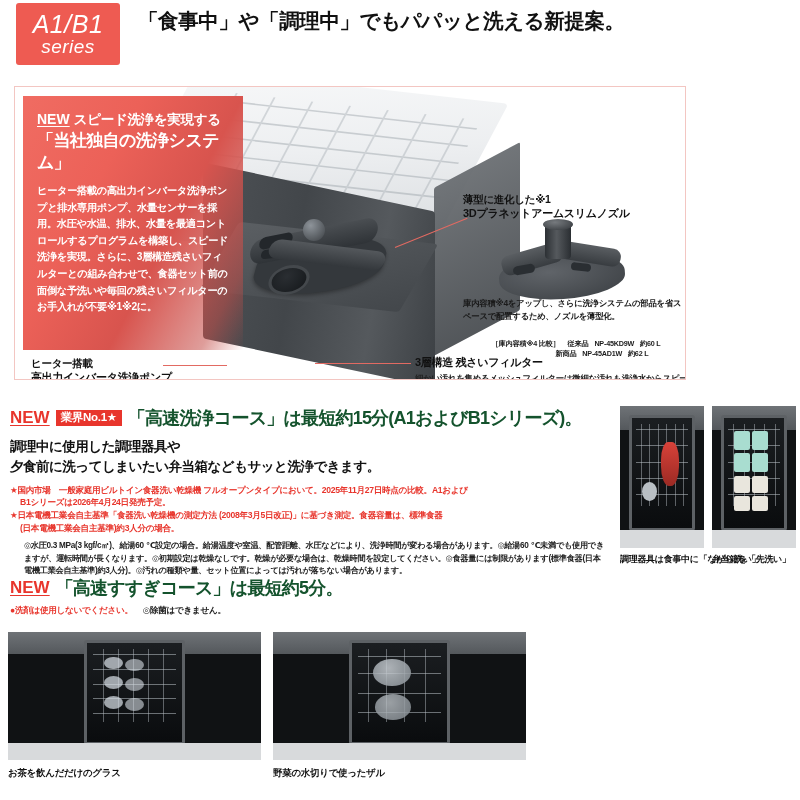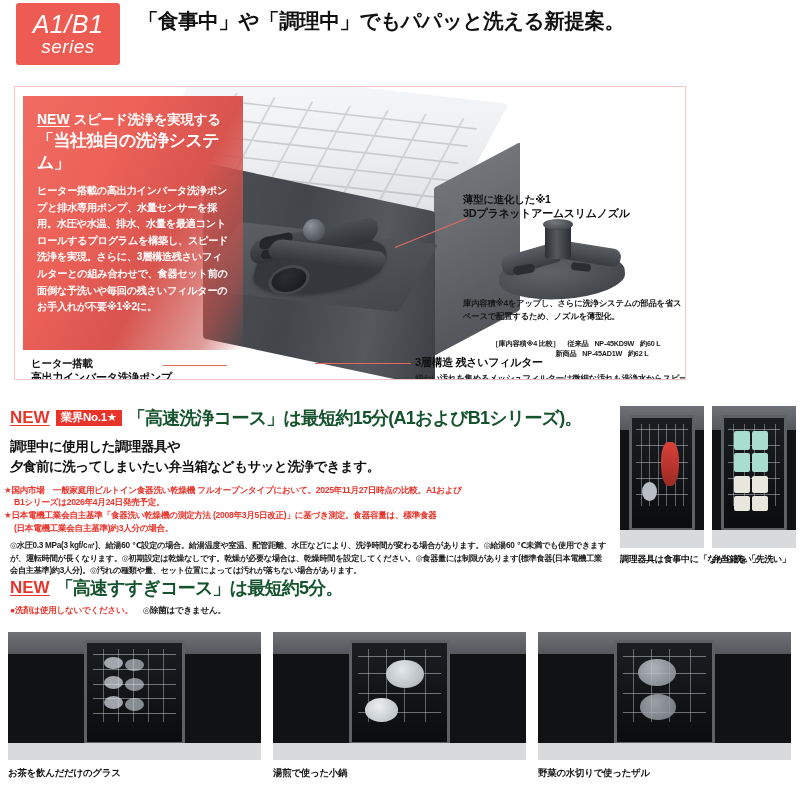--- a/index.html
+++ b/index.html
@@ -208,26 +208,26 @@
   .tag-no1 {
     background:#e8352c; color:#fff; font-size:11.5px; font-weight:bold;
     padding:2px 5px 3px; letter-spacing:-.3px; line-height:1;
   }
   .hl-title { font-size:18px; font-weight:bold; letter-spacing:-.8px; color:#14532d; }
   .sec2 .lead2 {
     padding-left:10px; margin-top:7px;
     font-size:13.5px; font-weight:bold; line-height:1.5; letter-spacing:-.5px; color:#111;
   }
   .fine-red {
-    padding-left:4px; margin-top:6px;
+    padding-left:10px; margin-top:6px;
     font-size:8.6px; font-weight:bold; color:#e8352c; line-height:1.5; letter-spacing:-.3px;
   }
   .fine-red .ind { padding-left:10px; display:block; }
   .fine-black {
-    padding-left:10px; margin-top:5px; width:608px;
+    padding-left:24px; margin-top:5px; width:608px;
     font-size:8.2px; font-weight:bold; color:#222; line-height:1.55; letter-spacing:-.3px;
   }
 
   
   .ph { position:absolute; overflow:hidden; background:#0d0f11; }
   .ph-cap { position:absolute; font-size:9px; font-weight:bold; color:#111; letter-spacing:-.3px; }
 
   
   .dw { position:relative; width:100%; height:100%; background:#101214; }
   .dw .counter {
@@ -510,48 +510,20 @@
             <span class="pd" style="left:34%"></span>
               <span class="pd" style="left:48%"></span>
               <span class="pd" style="left:62%"></span>
           </div>
           <div class="wall"></div>
         </div>
       </div>
       <div class="bot-cap">お茶を飲んだだけのグラス</div>
     </div>
 
-    <div class="bot-cell">
-      <div class="bot-ph">
-        <div class="dw">
-          <div class="counter"></div>
-          <div class="cav" style="left:30%; width:40%;">
-            <div class="basket">
-              <i style="top:10%"></i>
-                <i style="top:34%"></i>
-                <i style="top:60%"></i>
-                <i style="top:86%"></i>
-              <b style="left:12%"></b>
-                <b style="left:34%"></b>
-                <b style="left:56%"></b>
-                <b style="left:80%"></b>
-            </div>
-            <div class="dish" style="left:36%; top:18%; width:40%; height:28%; background:radial-gradient(circle at 42% 34%,#e3e7ea,#a7adb2);"></div>
-            <div class="dish" style="left:14%; top:56%; width:34%; height:24%; background:radial-gradient(circle at 42% 34%,#eceff1,#b1b7bc);"></div>
-          </div>
-          <div class="panel">
-            <span class="pd" style="left:34%"></span>
-              <span class="pd" style="left:48%"></span>
-              <span class="pd" style="left:62%"></span>
-          </div>
-          <div class="wall"></div>
-        </div>
-      </div>
-      <div class="bot-cap">湯煎で使った小鍋</div>
-    </div>
 
     <div class="bot-cell">
       <div class="bot-ph">
         <div class="dw">
           <div class="counter"></div>
           <div class="cav" style="left:30%; width:40%;">
             <div class="basket">
               <i style="top:10%"></i>
                 <i style="top:34%"></i>
                 <i style="top:60%"></i>

